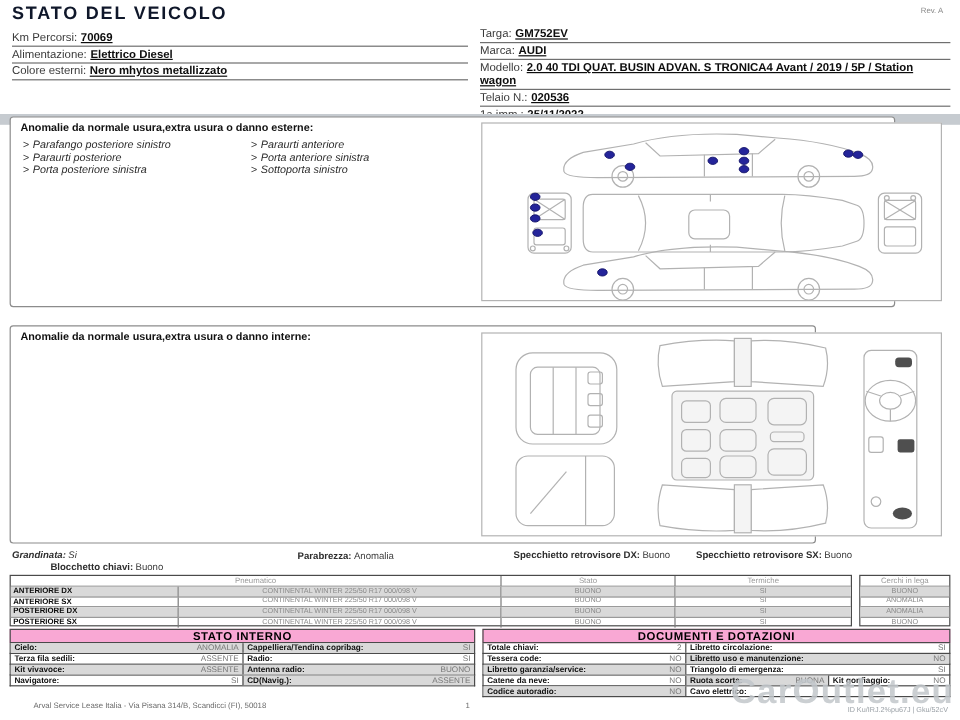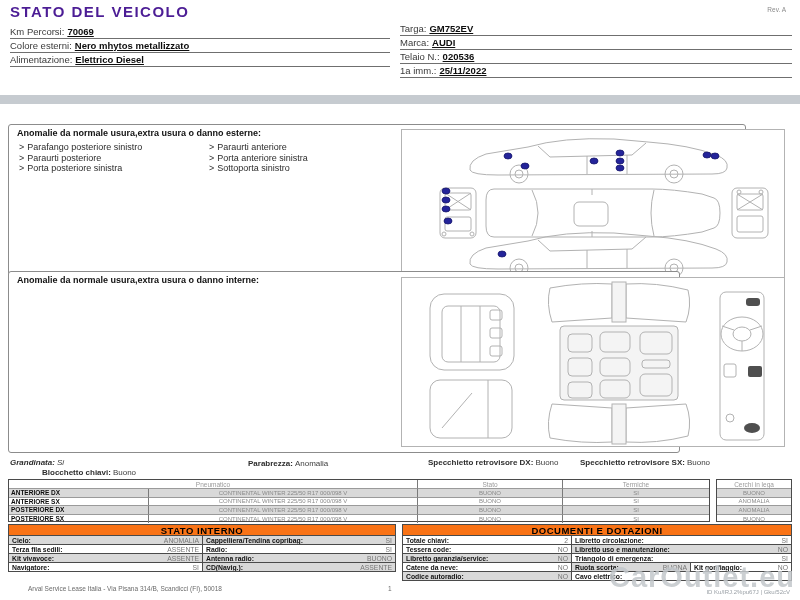--- a/index.html
+++ b/index.html
@@ -3,38 +3,38 @@
 <meta charset="utf-8">
 <style>
   * { margin:0; padding:0; box-sizing:border-box; }
   html,body { width:800px; height:600px; background:#fff; }
   body { font-family:"Liberation Sans", sans-serif; color:#222; position:relative; overflow:hidden; }
   #page { position:absolute; inset:0; width:800px; height:600px; background:#fff; }
 
   .abs { position:absolute; }
 
   
-  .doc-title { left:10px; top:3px; font-size:15px; font-weight:bold; letter-spacing:1.5px; color:#4c1d95; }
+  .doc-title { left:10px; top:3px; font-size:15px; font-weight:bold; letter-spacing:1.5px; color:#0f172a; }
   .rev { right:14px; top:6px; font-size:6.5px; color:#8a8a8a; }
 
   .fields { font-size:9.5px; }
   .fields .field { border-bottom:1px solid #6f6f6f; padding:1px 0 1px 0; min-height:12px; line-height:11px; }
   .fields .fl { color:#3a3a3a; }
   .fields .fv { color:#0d0d0d; font-weight:bold; margin-left:3px;text-decoration:underline; }
   #fields-left  { left:10px;  top:25px; width:380px; }
   #fields-right { left:400px; top:22px; width:392px; }
 
   .band { left:0; top:95px; width:800px; height:9px; background:#c6cbd0; }
 
   
   .panel { border:1px solid #8c8c8c; border-radius:3px; background:#fff; }
-  #panel-ext { left:8px; top:124px; width:738px; height:159px; }
+  #panel-ext { left:8px; top:97px; width:738px; height:159px; }
   #panel-int { left:8px; top:271px; width:672px; height:182px; }
   .panel-title { position:absolute; left:8px; top:3px; font-size:9px; font-weight:bold; color:#111; }
-  .item-col { position:absolute; top:17px; font-size:9px; color:#2c2c2c; line-height:10.5px; }
+  .item-col { position:absolute; top:17px; font-size:9px; color:#2c2c2c; line-height:10.5px;font-style:italic; }
   #ext-col1 { left:10px; } #ext-col2 { left:200px; }
   .item-bullet { margin-right:3px; }
   .diagram-box { position:absolute; left:392px; border:1px solid #b3b3b3; background:#fff; }
   #diagram-ext { top:4px; width:384px; height:149px; }
   #diagram-int { top:5px; width:384px; height:170px; }
   svg .ln { stroke:#b2b2b2; fill:none; stroke-width:1; }
   svg .fl2 { stroke:#b2b2b2; fill:#f4f4f4; stroke-width:1; }
   svg .dk { fill:#4f4f4f; stroke:none; }
   svg .dot { fill:#24249a; stroke:#15156b; stroke-width:0.8; }
 
@@ -55,21 +55,21 @@
   .tcell.pos { justify-content:flex-start; padding-left:2px; font-size:6.5px; font-weight:bold; color:#0d0d0d; }
   .tcell.br { border-right:1px solid #7a7a7a; }
   .tcell.lastrow { border-bottom:none; }
   .rg { background:#d9d9d9; }
   .span2 { grid-column:1 / 3; }
 
   
   .btable { font-size:6.8px; }
   #stato-interno { left:8px; top:524px; width:388px; }
   #documenti { left:402px; top:524px; width:390px; }
-  .bt-header { height:12px; background:#f97316; border:1px solid #4a4a4a; display:flex; align-items:center; justify-content:center;
+  .bt-header { height:12px; background:#f9a8d4; border:1px solid #4a4a4a; display:flex; align-items:center; justify-content:center;
     font-size:9.5px; font-weight:bold; color:#000; letter-spacing:0.5px; }
   .bt-row { display:flex; height:9px; border:1px solid #4a4a4a; border-top:none; }
   .bcell { display:flex; align-items:center; justify-content:space-between; padding:0 3px; overflow:hidden; white-space:nowrap; }
   .bcell + .bcell { border-left:1px solid #4a4a4a; }
   .bcell .cl { font-weight:bold; color:#111; }
   .bcell .cv { color:#767676; margin-left:4px; }
   .g { background:#d9d9d9; }
   #stato-interno .bcell { width:50%; }
   #documenti .bcell.lw { width:168px; } #documenti .bcell.rw { width:220px; }
   #documenti .bcell.rwa { width:119px; } #documenti .bcell.rwb { width:101px; }
@@ -87,33 +87,36 @@
 <div id="page">
 
   <div class="abs doc-title">STATO DEL VEICOLO</div>
   <div class="abs rev">Rev. A</div>
 
   <div class="abs fields" id="fields-left">
     <div class="field">
       <span class="fl">Km Percorsi:</span><span class="fv">70069</span>
     </div>
     <div class="field">
+      <span class="fl">Alimentazione:</span><span class="fv">Elettrico Diesel</span>
+    </div>
+    <div class="field">
       <span class="fl">Colore esterni:</span><span class="fv">Nero mhytos metallizzato</span>
     </div>
-    <div class="field">
-      <span class="fl">Alimentazione:</span><span class="fv">Elettrico Diesel</span>
-    </div>
   </div>
 
   <div class="abs fields" id="fields-right">
     <div class="field">
       <span class="fl">Targa:</span><span class="fv">GM752EV</span>
     </div>
     <div class="field">
       <span class="fl">Marca:</span><span class="fv">AUDI</span>
+    </div>
+    <div class="field">
+      <span class="fl">Modello:</span><span class="fv">2.0 40 TDI QUAT. BUSIN ADVAN. S TRONICA4 Avant / 2019 / 5P / Station wagon</span>
     </div>
     <div class="field">
       <span class="fl">Telaio N.:</span><span class="fv">020536</span>
     </div>
     <div class="field">
       <span class="fl">1a imm.:</span><span class="fv">25/11/2022</span>
     </div>
   </div>
 
   <div class="abs band"></div>

